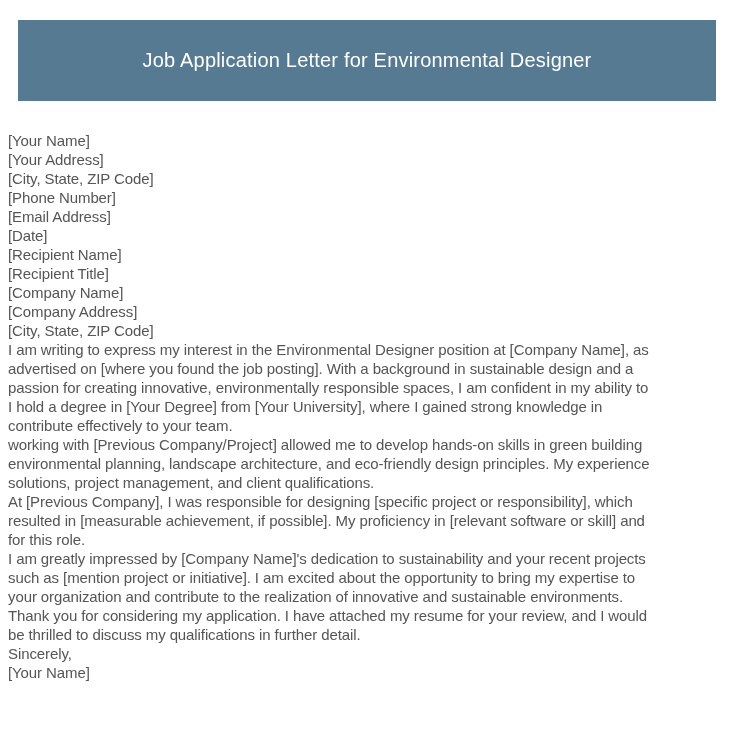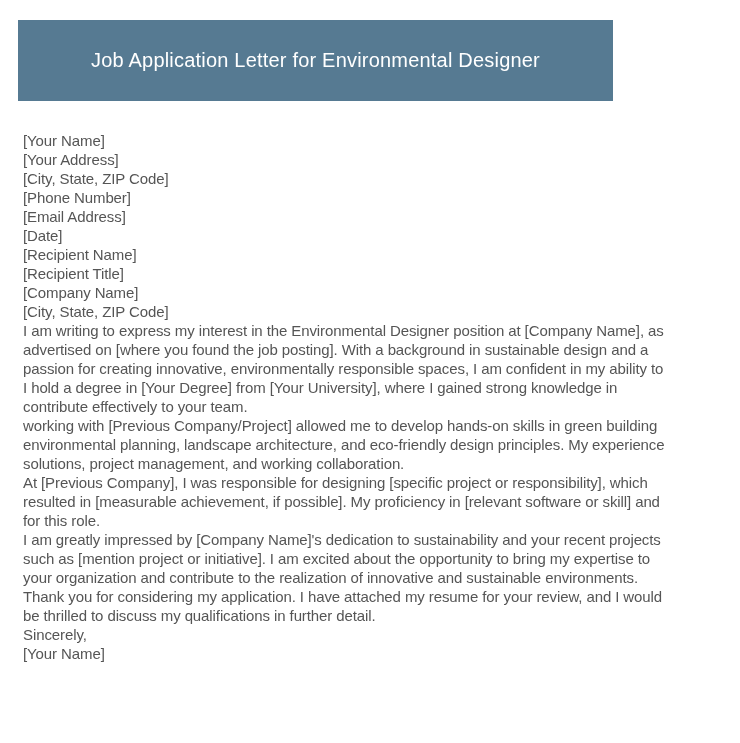--- a/index.html
+++ b/index.html
@@ -8,37 +8,37 @@
     height: 743px;
     background: #ffffff;
     font-family: "Liberation Sans", sans-serif;
     overflow: hidden;
   }
   .page { position: relative; width: 740px; height: 743px; background: #ffffff; }
   .banner {
     position: absolute;
     left: 18px;
     top: 20px;
-    width: 595px;
+    width: 698px;
     height: 81px;
     background: #567A92;
     display: flex;
     align-items: center;
     justify-content: center;
   }
   .banner-title {
     color: #ffffff;
     font-size: 20px;
     font-weight: 400;
     letter-spacing: 0.2px;
     text-align: center;
   }
   .letter {
     position: absolute;
-    left: 23px;
+    left: 8px;
     top: 131px;
     width: 710px;
     color: #555555;
     font-size: 15px;
     line-height: 19px;
     letter-spacing: -0.1px;
   }
   .line { white-space: nowrap; }
 </style>
 </head>
@@ -55,31 +55,32 @@
         <div class="line">[Your Address]</div>
         <div class="line">[City, State, ZIP Code]</div>
         <div class="line">[Phone Number]</div>
         <div class="line">[Email Address]</div>
         <div class="line">[Date]</div>
       </div>
     <div>
         <div class="line">[Recipient Name]</div>
         <div class="line">[Recipient Title]</div>
         <div class="line">[Company Name]</div>
+        <div class="line">[Company Address]</div>
         <div class="line">[City, State, ZIP Code]</div>
       </div>
     <div>
         <div class="line">I am writing to express my interest in the Environmental Designer position at [Company Name], as</div>
         <div class="line">advertised on [where you found the job posting]. With a background in sustainable design and a</div>
         <div class="line">passion for creating innovative, environmentally responsible spaces, I am confident in my ability to</div>
         <div class="line">I hold a degree in [Your Degree] from [Your University], where I gained strong knowledge in</div>
         <div class="line">contribute effectively to your team.</div>
         <div class="line">working with [Previous Company/Project] allowed me to develop hands-on skills in green building</div>
         <div class="line">environmental planning, landscape architecture, and eco-friendly design principles. My experience</div>
-        <div class="line">solutions, project management, and working collaboration.</div>
+        <div class="line">solutions, project management, and client qualifications.</div>
         <div class="line">At [Previous Company], I was responsible for designing [specific project or responsibility], which</div>
         <div class="line">resulted in [measurable achievement, if possible]. My proficiency in [relevant software or skill] and</div>
         <div class="line">for this role.</div>
         <div class="line">I am greatly impressed by [Company Name]'s dedication to sustainability and your recent projects</div>
         <div class="line">such as [mention project or initiative]. I am excited about the opportunity to bring my expertise to</div>
         <div class="line">your organization and contribute to the realization of innovative and sustainable environments.</div>
         <div class="line">Thank you for considering my application. I have attached my resume for your review, and I would</div>
         <div class="line">be thrilled to discuss my qualifications in further detail.</div>
       </div>
     <div class="line">Sincerely,</div>

